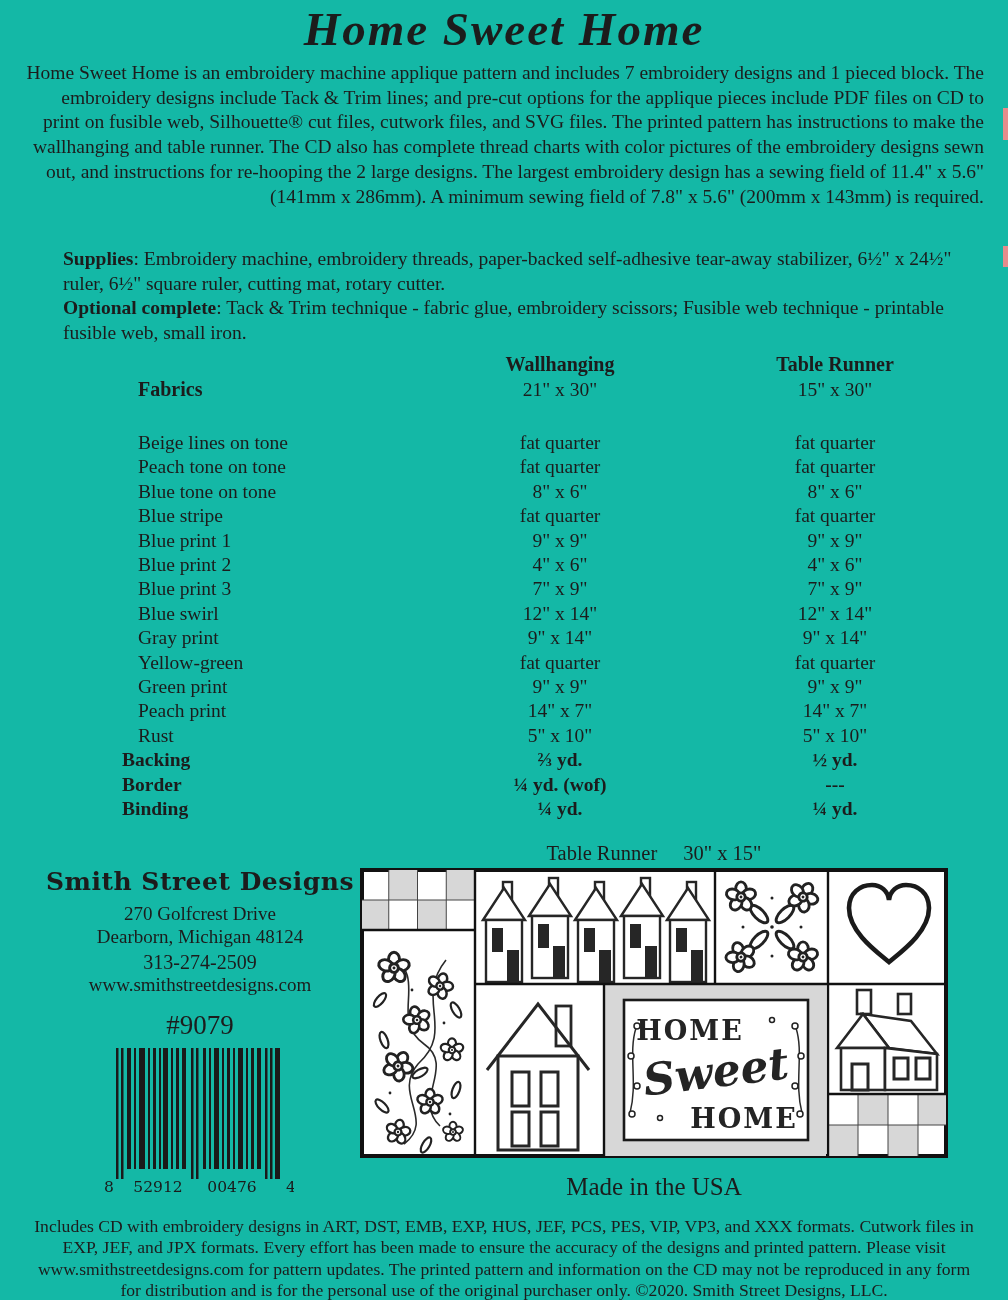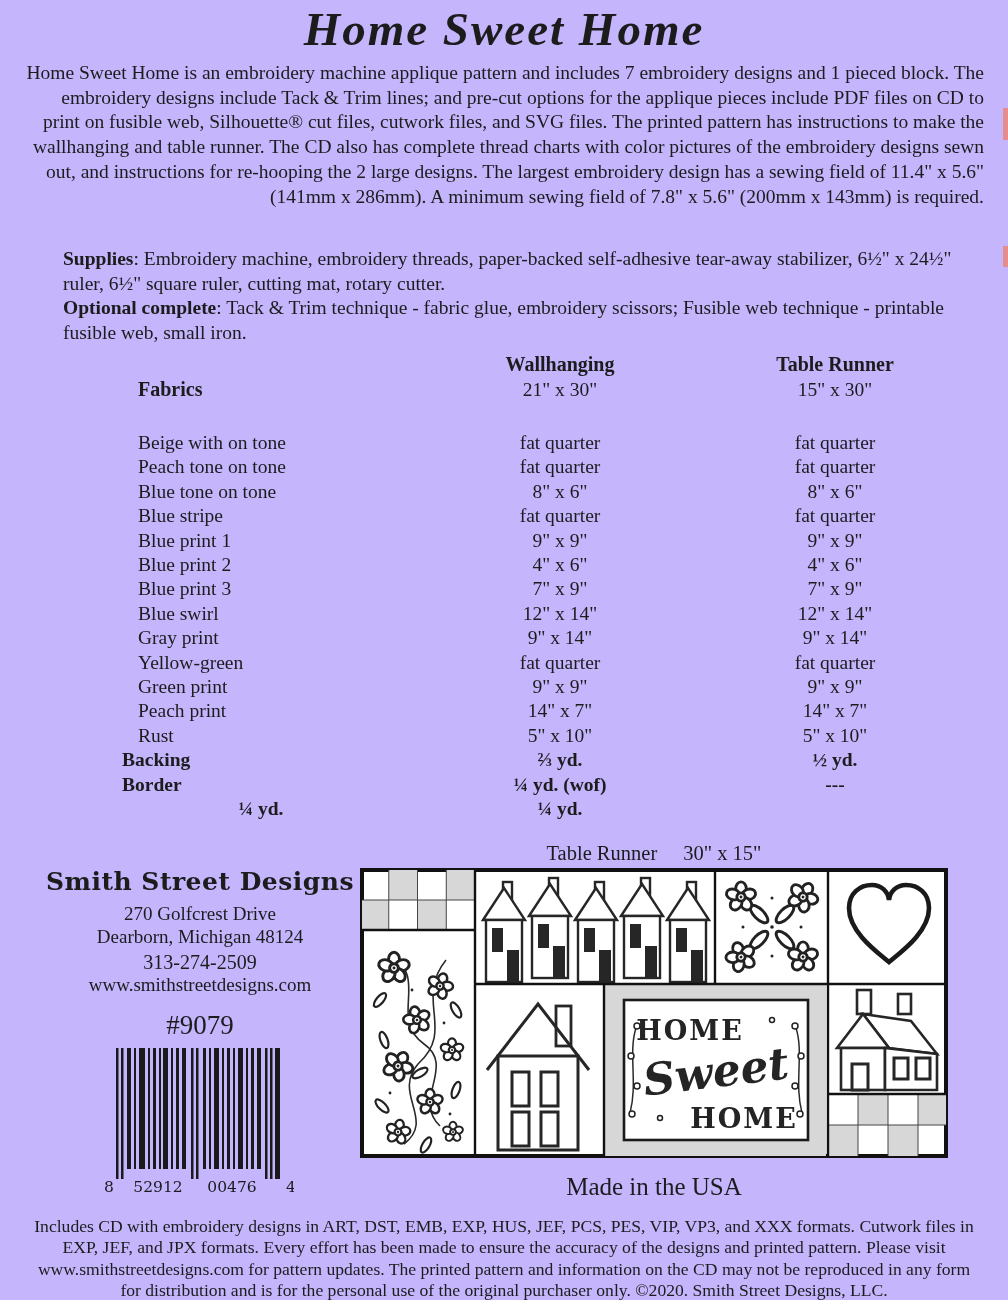--- a/index.html
+++ b/index.html
@@ -1,16 +1,16 @@
 <!DOCTYPE html>
 <html><head>
 <meta charset="utf-8">
 <style>
   html,body{margin:0;padding:0;background:#e8e8e8;}
-  #page{position:relative;width:1008px;height:1300px;background:#c4b5fd;color:#1c1c1c;
+  #page{position:relative;width:1008px;height:1300px;background:#14b8a6;color:#1c1c1c;
         font-family:"Liberation Serif",serif;overflow:hidden;margin:0 auto;}
   .abs{position:absolute;}
   .title{top:2px;left:0;width:100%;text-align:center;font-size:47px;font-style:italic;font-weight:bold;
          font-family:"Liberation Serif",serif;letter-spacing:2px;}
   .intro{top:61px;left:24px;width:960px;text-align:right;font-size:19.5px;line-height:24.7px;}
   .supplies{top:247px;left:63px;width:928px;font-size:19.5px;line-height:24.7px;}
   .supplies p{margin:0;}
   b{font-weight:bold;}
   
   .ftable{top:352px;left:122px;width:738px;font-size:19.5px;}
@@ -63,21 +63,21 @@
       <div class="c3 hb">Table Runner</div>
     </div>
     <div class="t-row t-head">
       <div class="c1 hb">Fabrics</div>
       <div class="c2" style="font-size:19.5px;font-weight:normal;">21" x 30"</div>
       <div class="c3" style="font-size:19.5px;font-weight:normal;">15" x 30"</div>
     </div>
     <div class="rows">
 
         <div class="t-row">
-          <div class="c1">Beige with on tone</div>
+          <div class="c1">Beige lines on tone</div>
           <div class="c2">fat quarter</div>
           <div class="c3">fat quarter</div>
         </div>
 
         <div class="t-row">
           <div class="c1">Peach tone on tone</div>
           <div class="c2">fat quarter</div>
           <div class="c3">fat quarter</div>
         </div>
 
@@ -153,20 +153,21 @@
           <div class="c3">½ yd.</div>
         </div>
 
         <div class="t-row bold">
           <div class="c1">Border</div>
           <div class="c2">¼ yd. (wof)</div>
           <div class="c3">---</div>
         </div>
 
         <div class="t-row bold">
+          <div class="c1">Binding</div>
           <div class="c2">¼ yd.</div>
           <div class="c3">¼ yd.</div>
         </div>
       </div>
   </div>
 
   <div class="abs company">Smith Street Designs</div>
   <div class="abs addr1">270 Golfcrest Drive</div>
   <div class="abs addr2">Dearborn, Michigan 48124</div>
   <div class="abs phone">313-274-2509</div>

